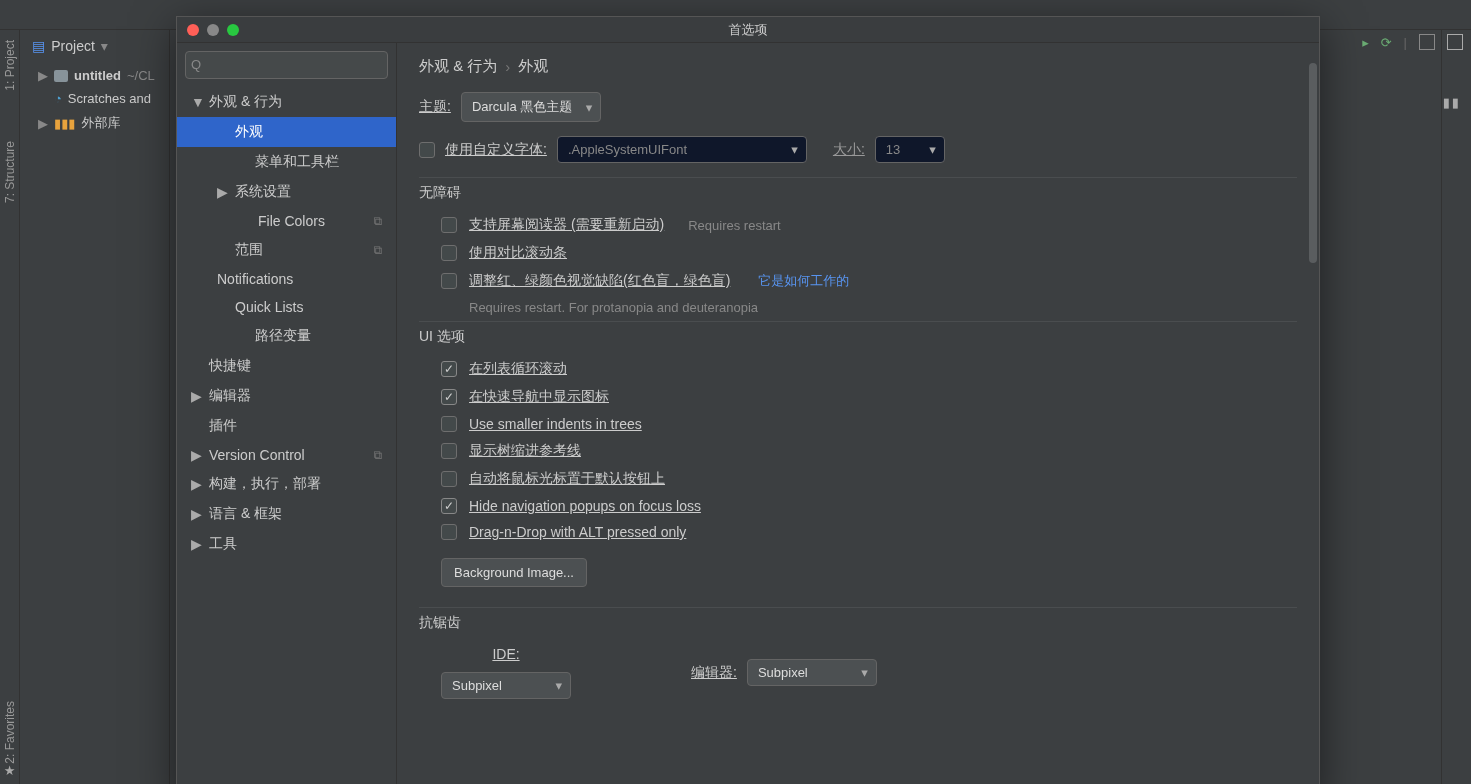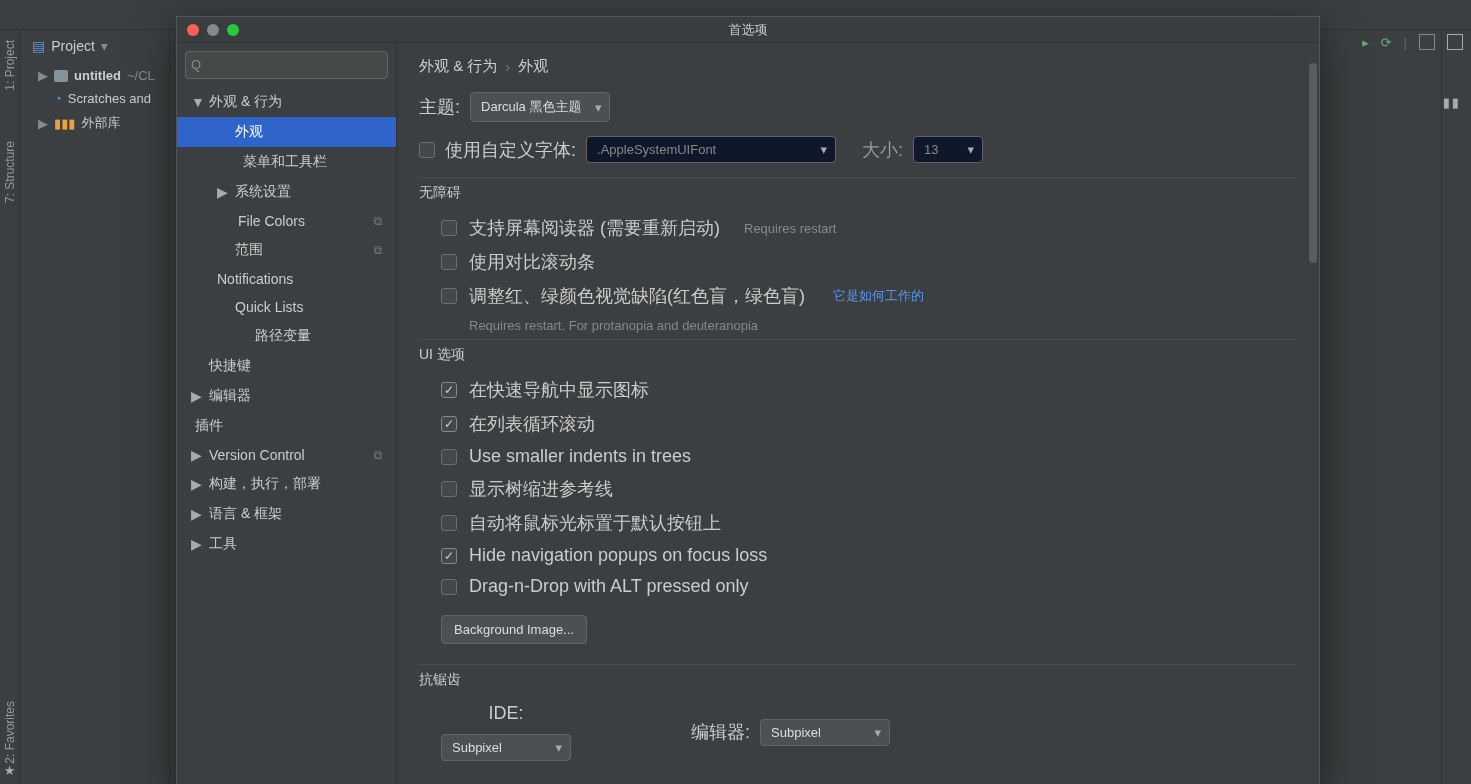--- a/index.html
+++ b/index.html
@@ -37,21 +37,21 @@
   .search-icon{position:absolute; left:14px; top:14px; color:#888; font-size:13px;}
   .cat { padding:6px 14px; display:flex; align-items:center; gap:6px; color:#ccc; font-size:14px; cursor:pointer;}
   .cat .exp { width:12px; color:#aaa;}
   .cat.selected { background:#2f65ca; color:#fff;}
   .cat .hint{ margin-left:auto; color:#777; font-size:12px;}
   .prefs-content { flex:1; padding:14px 22px; overflow-y:auto; background:#3c3f41; position:relative;}
   .scrollbar-fake { position:absolute; right:2px; top:20px; width:8px; height:200px; background:#5a5d5f; border-radius:4px;}
   .bc { color:#ccc; font-size:15px; margin-bottom:16px; display:flex; gap:8px; align-items:center;}
   .bc .sep{color:#777;}
   .row { display:flex; align-items:center; gap:10px; margin-bottom:14px;}
-  .label { color:#ccc; font-size:18px;}
+  .label { color:#ccc; font-size:14px;text-decoration:underline;}
   .select { background:#4c5052; border:1px solid #646464; border-radius:4px; color:#ddd; padding:5px 28px 5px 10px; font-size:13px; position:relative; display:inline-flex; align-items:center; min-width:120px;}
   .select .chev { position:absolute; right:8px; color:#aaa; }
   .select.disabled { color:#888; background:#0f172a;}
   .chk { width:16px; height:16px; border:1px solid #6e6e6e; border-radius:3px; background:#43494a; display:inline-flex; align-items:center; justify-content:center; flex-shrink:0;}
   .chk.checked { background:#43494a; border-color:#888;}
   .chk.checked::after { content:"✓"; color:#ccc; font-size:12px; line-height:1;}
   .section-title { color:#ccc; font-size:14px; margin:4px 0 14px; }
   .optrow { display:flex; align-items:center; gap:12px; margin:10px 0 10px 22px;}
   .subhint { color:#888; font-size:13px; margin-left:12px;}
   .muted { color:#888; font-size:13px; margin-left:50px; margin-top:4px;}
@@ -128,29 +128,29 @@
       </div>
       <div id="catlist">
           <div class="cat" style="padding-left: 14px;">
             <span class="exp">▼</span>
             <span>外观 &amp; 行为</span>
           </div>
           <div class="cat selected" style="padding-left: 40px;">
             <span class="exp"></span>
             <span>外观</span>
           </div>
-          <div class="cat" style="padding-left: 48px;">
+          <div class="cat" style="padding-left: 60px;">
             <span class="exp"></span>
             <span>菜单和工具栏</span>
           </div>
           <div class="cat" style="padding-left: 40px;">
             <span class="exp">▶</span>
             <span>系统设置</span>
           </div>
-          <div class="cat" style="padding-left: 40px; gap: 9px;">
+          <div class="cat" style="padding-left: 60px; gap: 9px;">
             <span class="exp"></span>
             <span>File Colors</span>
             <span class="hint">⧉</span>
           </div>
           <div class="cat" style="padding-left: 40px;">
             <span class="exp"></span>
             <span>范围</span>
             <span class="hint">⧉</span>
           </div>
           <div class="cat" style="padding-left: 22px;">
@@ -166,21 +166,21 @@
             <span>路径变量</span>
           </div>
           <div class="cat" style="padding-left: 14px;">
             <span class="exp"></span>
             <span>快捷键</span>
           </div>
           <div class="cat" style="padding-left: 14px;">
             <span class="exp">▶</span>
             <span>编辑器</span>
           </div>
-          <div class="cat" style="padding-left: 0;">
+          <div class="cat" style="padding-left: 14px;">
             <span class="exp"></span>
             <span>插件</span>
           </div>
           <div class="cat" style="padding-left: 14px;">
             <span class="exp">▶</span>
             <span>Version Control</span>
             <span class="hint">⧉</span>
           </div>
           <div class="cat" style="padding-left: 14px;">
             <span class="exp">▶</span>
@@ -243,25 +243,25 @@
         <span class="label">调整红、绿颜色视觉缺陷(红色盲，绿色盲)</span>
         <span class="link" style="margin-left:16px;">它是如何工作的</span>
       </div>
       <div class="muted">Requires restart. For protanopia and deuteranopia</div>
 
       <hr class="divider">
       <div class="section-title">UI 选项</div>
 
       <div class="optrow">
           <span class="chk checked"></span>
+          <span class="label">在列表循环滚动</span>
+        </div>
+      <div class="optrow">
+          <span class="chk checked"></span>
           <span class="label">在快速导航中显示图标</span>
-        </div>
-      <div class="optrow">
-          <span class="chk checked"></span>
-          <span class="label">在列表循环滚动</span>
         </div>
       <div class="optrow">
           <span class="chk"></span>
           <span class="label">Use smaller indents in trees</span>
         </div>
       <div class="optrow">
           <span class="chk"></span>
           <span class="label">显示树缩进参考线</span>
         </div>
       <div class="optrow">

